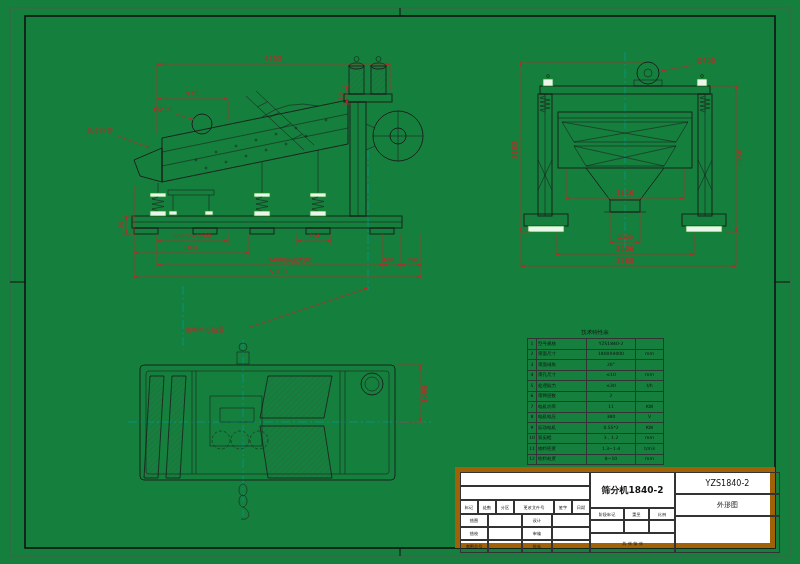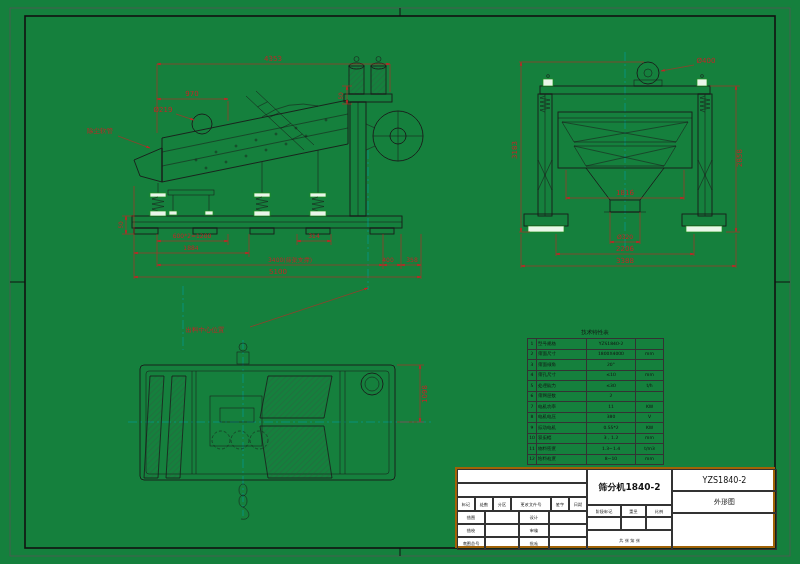--- a/index.html
+++ b/index.html
@@ -18,21 +18,21 @@
   .g {stroke:#1f8f1f;fill:#eaf6ea;stroke-width:0.7;}
   .hat{fill:url(#hatch);stroke:#1a1a1a;stroke-width:0.8;}
   
   .spec-title{position:absolute;left:527px;top:329px;width:136px;text-align:center;
               font-size:5.5px;color:#111;}
   .spec{position:absolute;left:527px;top:338px;border-collapse:collapse;table-layout:fixed;}
   .spec td{border:0.5px solid #333;height:9.5px;padding:0 1px;font-size:4.5px;line-height:1;
            color:#111;text-align:center;overflow:hidden;white-space:nowrap;}
   .spec td.nm{text-align:left;}
   
-  .tblock{position:absolute;left:455px;top:467px;width:320px;height:81px;border:2px solid #a16207;
+  .tblock{position:absolute;left:455px;top:467px;width:320px;height:81px;border:5px solid #a16207;
           box-sizing:border-box;background:#fff;}
   .tb{position:absolute;border:0.5px solid #333;box-sizing:border-box;display:flex;
       align-items:center;justify-content:center;font-size:4.2px;color:#111;overflow:hidden;
       white-space:nowrap;}
   .tb.big{font-size:9px;font-weight:bold;}
   .tb.model{font-size:8px;}
   .tb.sheet{font-size:7px;font-family:Liberation Serif, serif;}
 </style>
 </head>
 <body>

